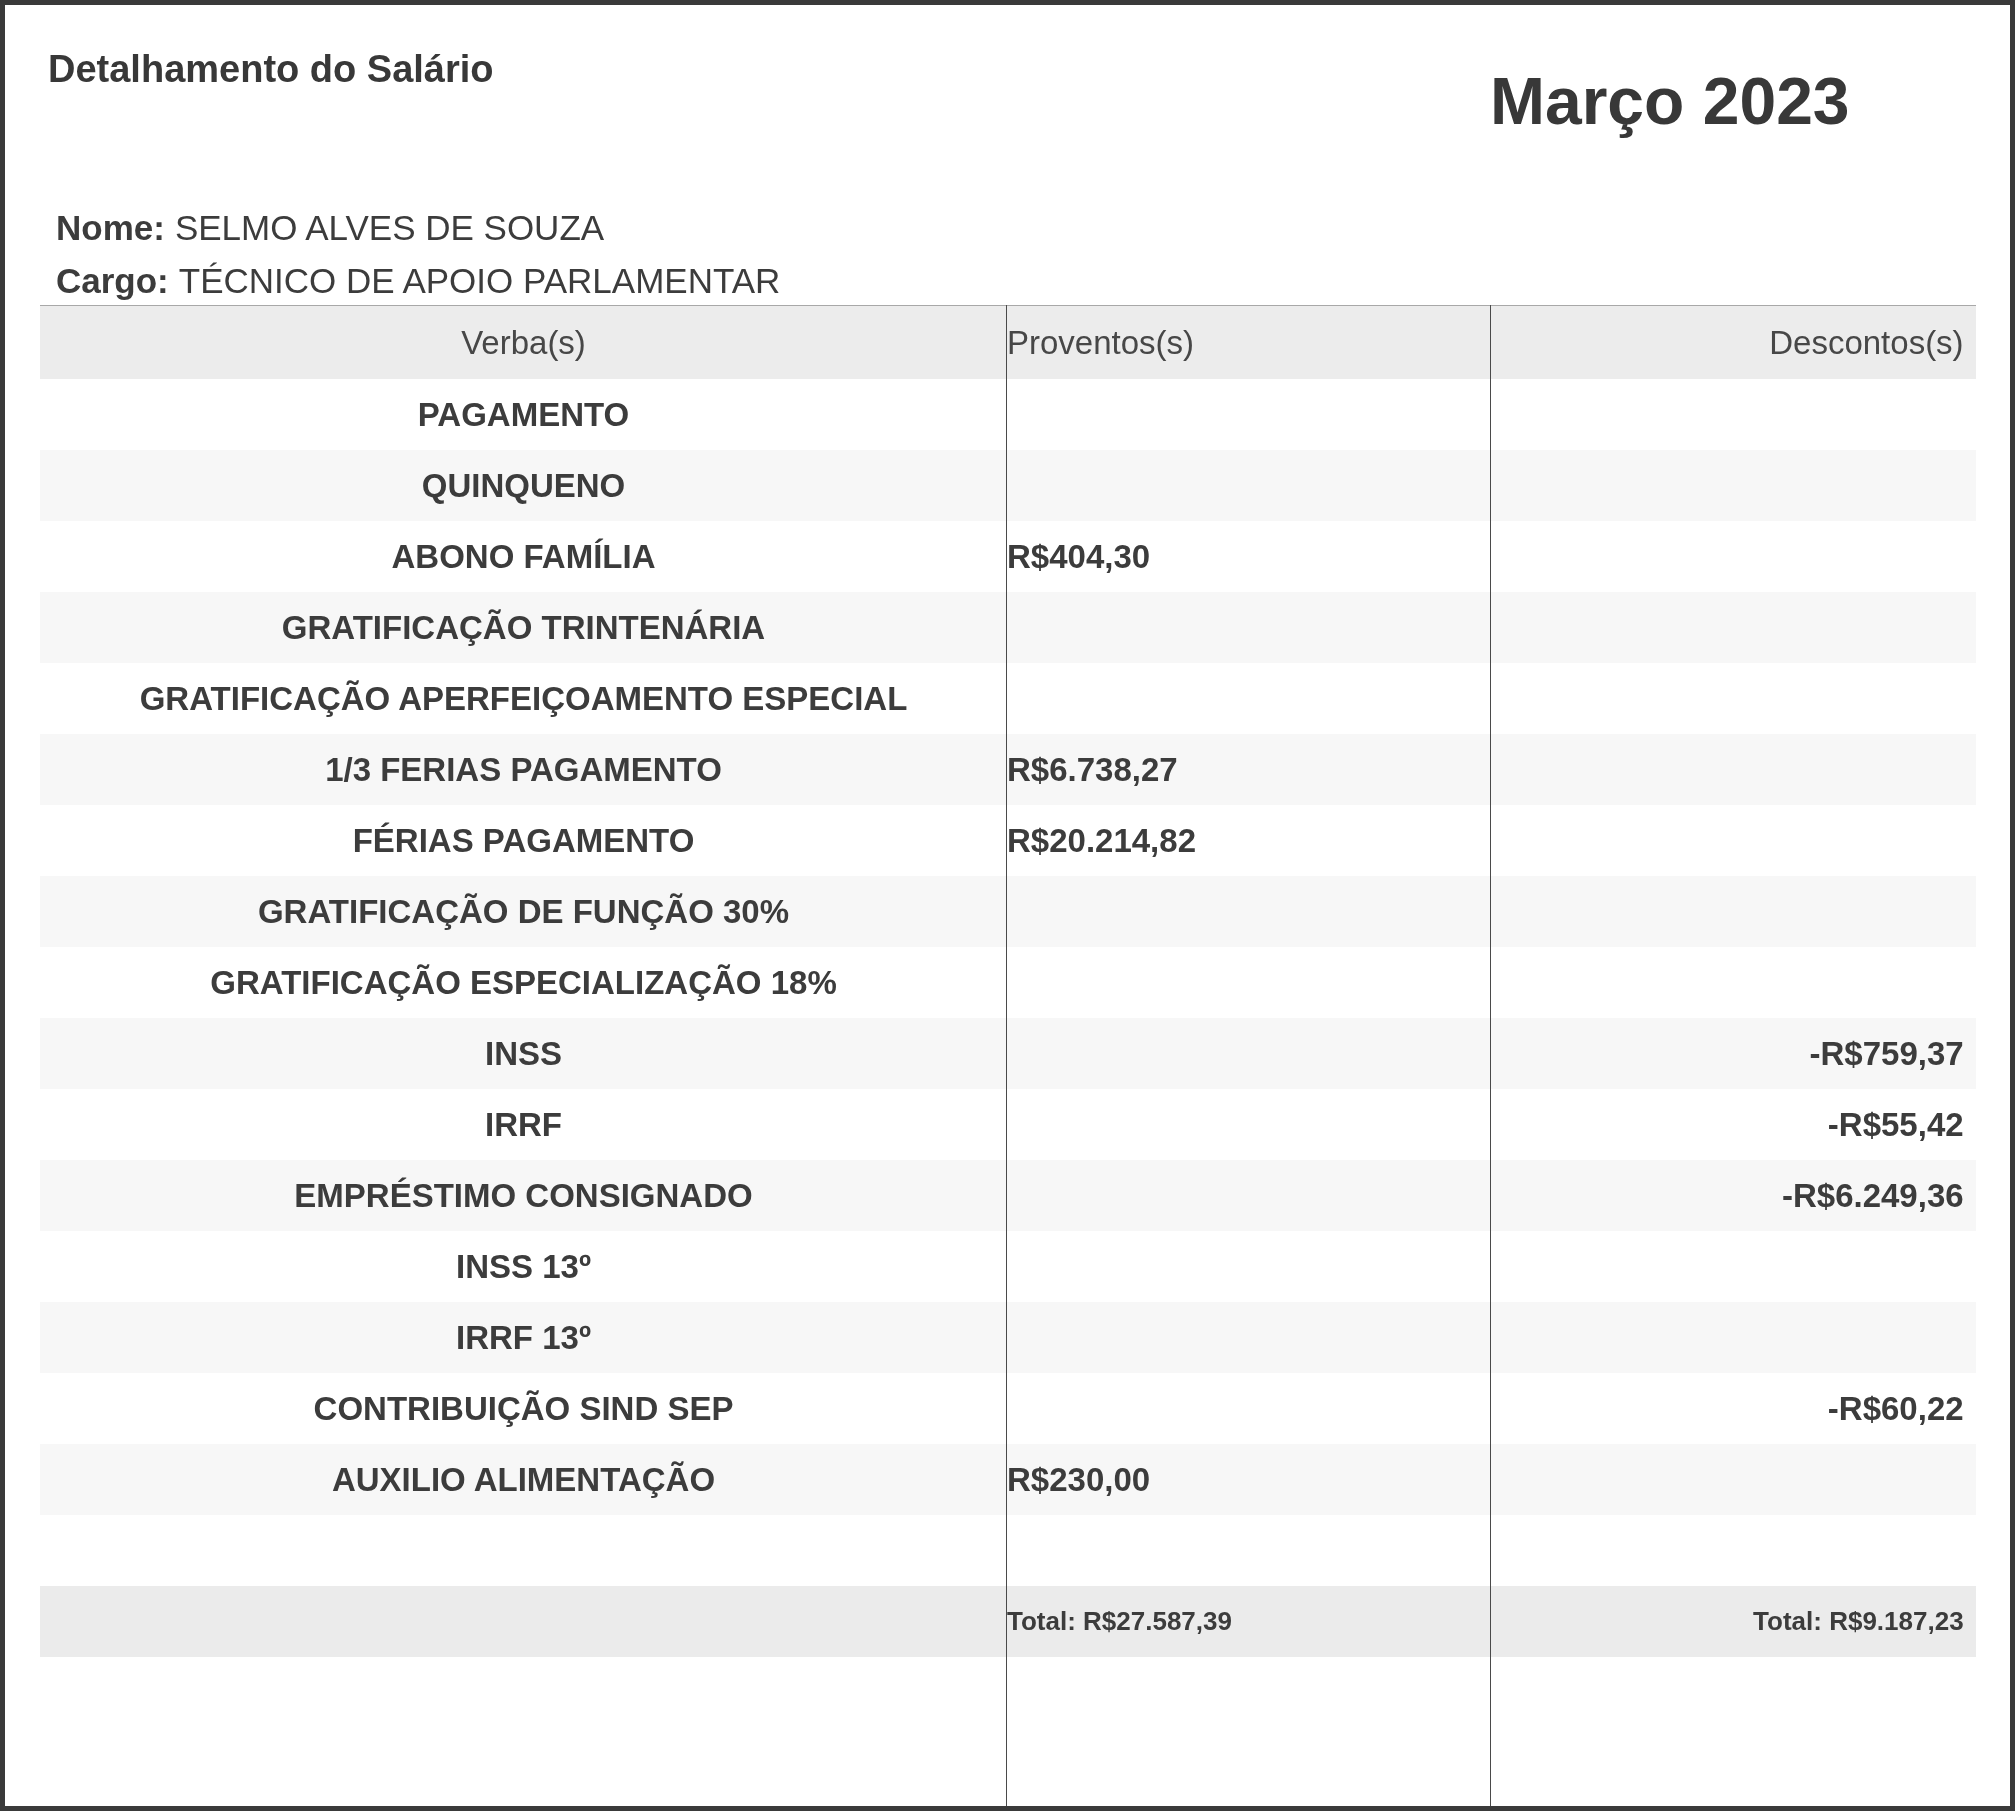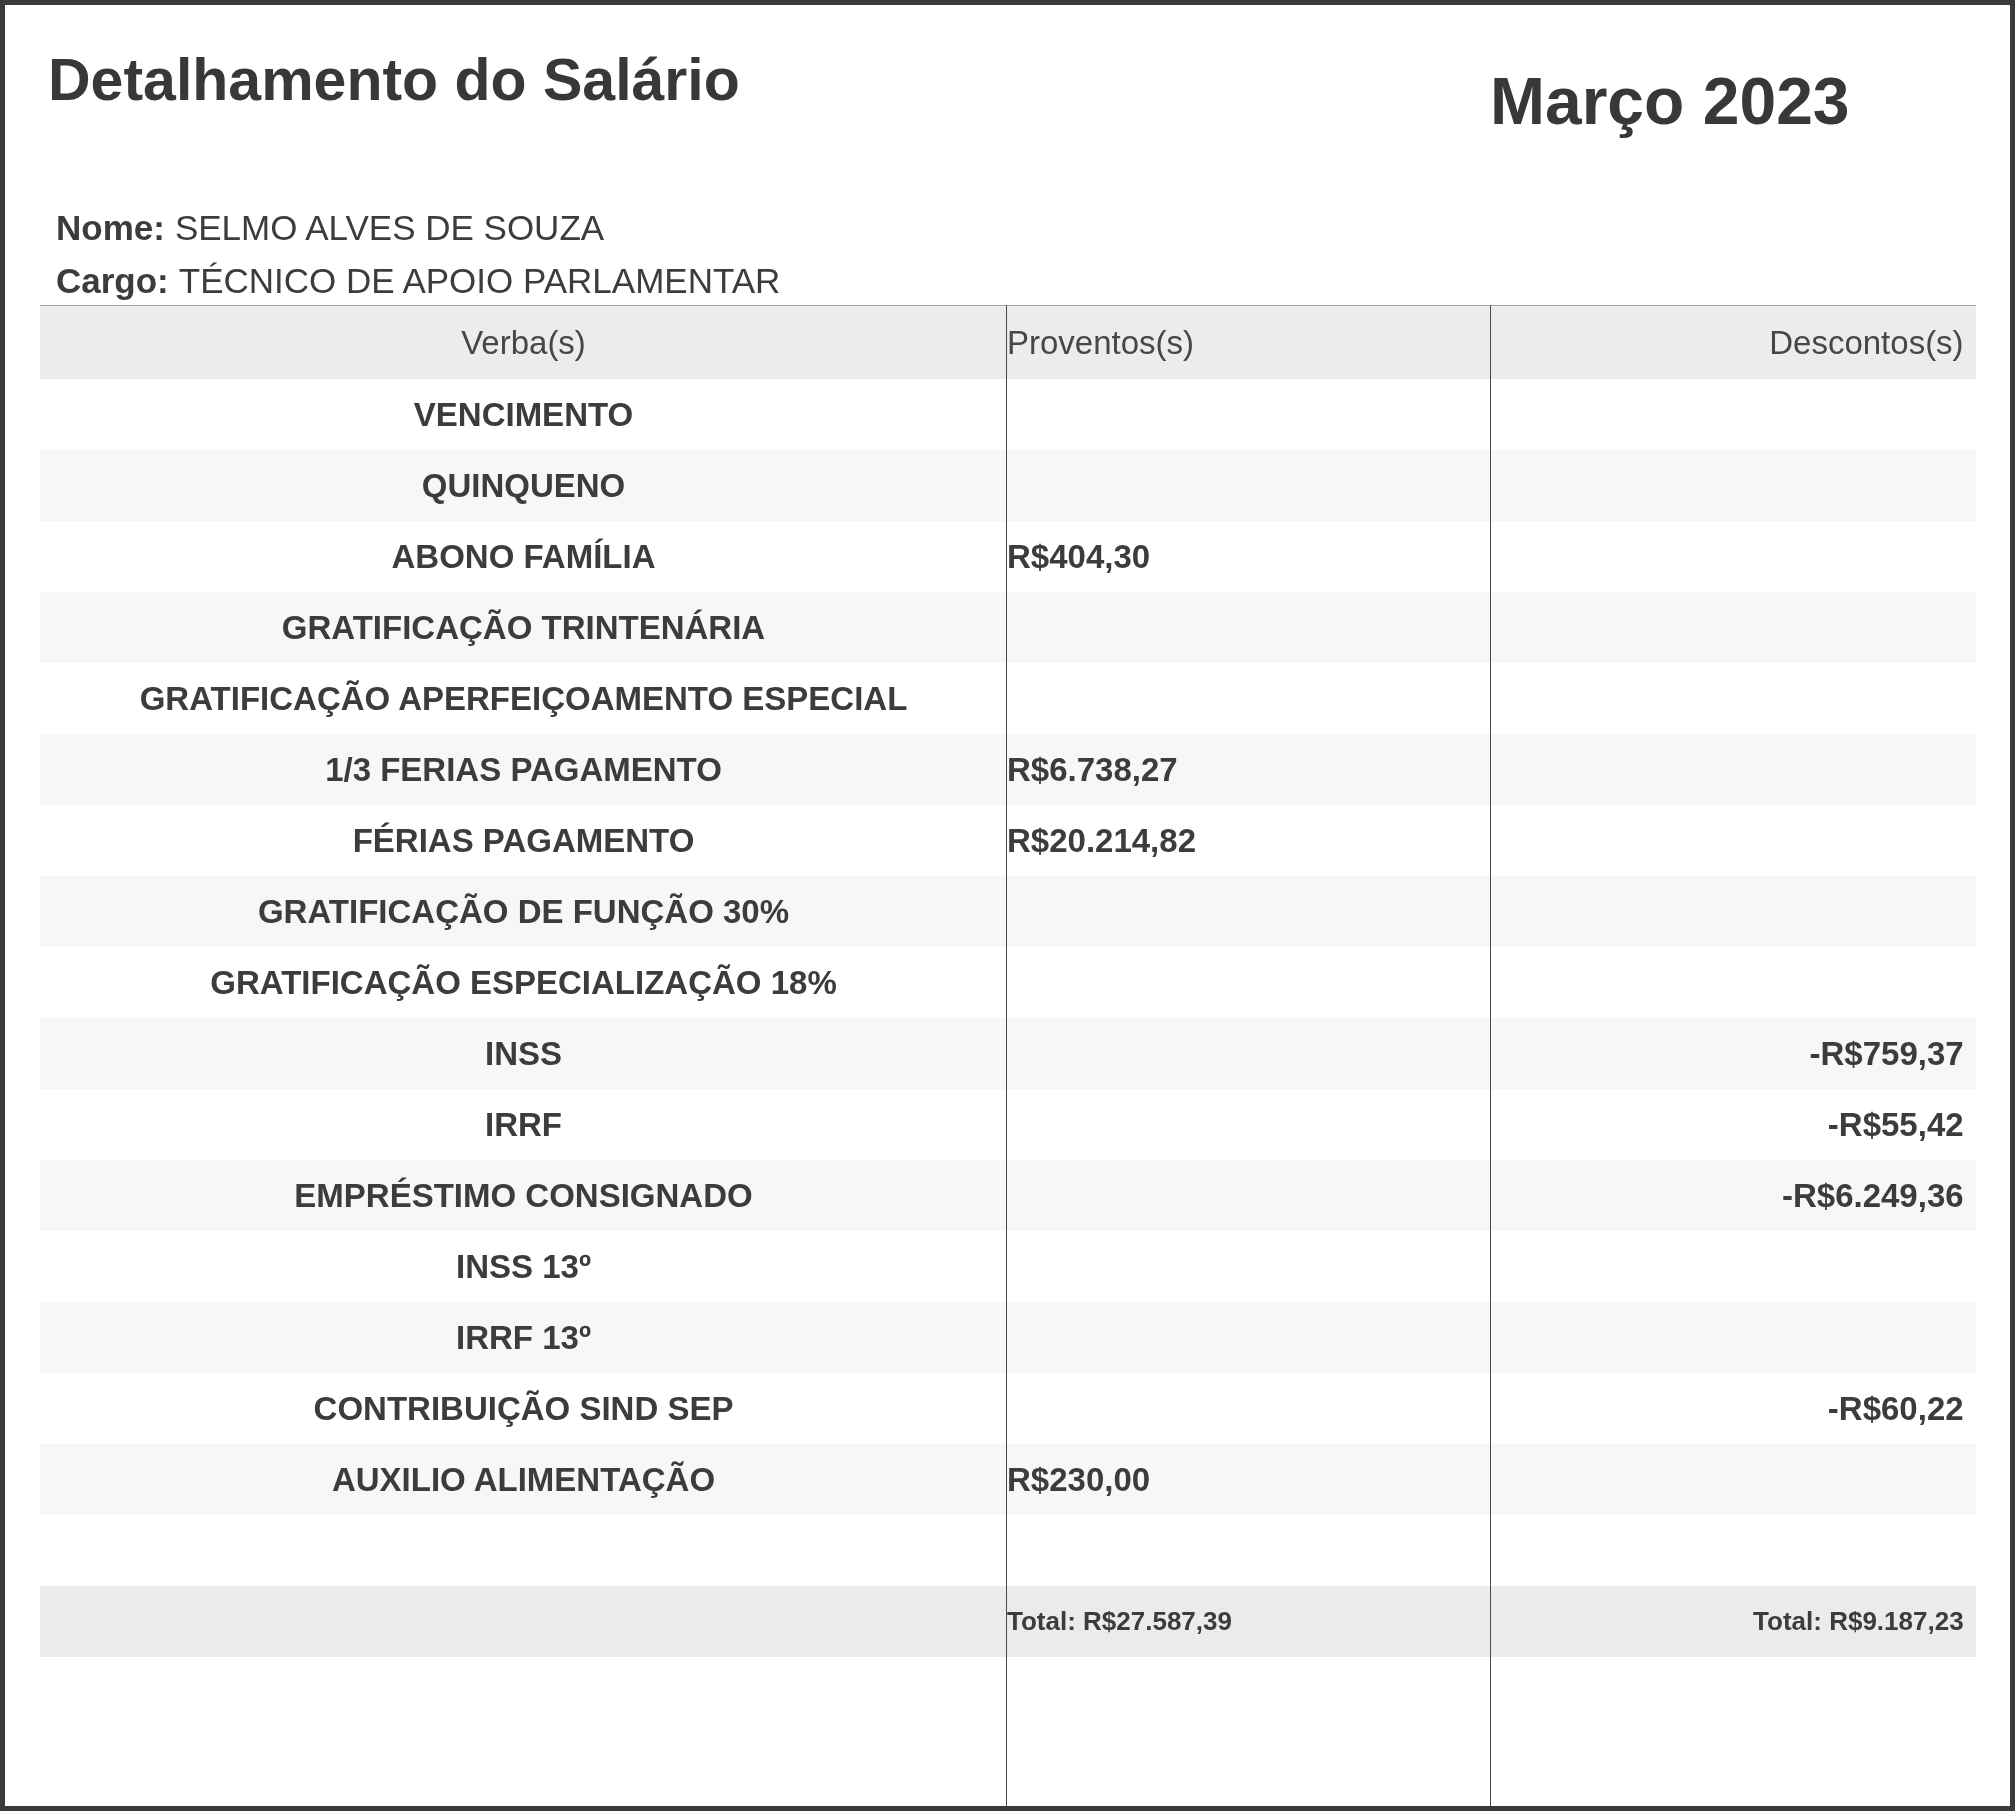--- a/index.html
+++ b/index.html
@@ -21,21 +21,21 @@
   }
   .sheet{
     position:relative;
     width:2015px;height:1811px;
     box-sizing:border-box;
     border:5px solid var(--page-border);
     background:#fff;
   }
   .page-title{
     position:absolute;left:43px;top:45px;
-    font-size:59px;font-weight:bold;line-height:1.05;
+    font-size:38px;font-weight:bold;line-height:1.05;
     color:#383838;white-space:nowrap;
   }
   .period{
     position:absolute;left:1485px;top:62px;
     font-size:66px;font-weight:bold;line-height:1.05;
     color:#383838;white-space:nowrap;
   }
   .meta{
     position:absolute;left:51px;top:196px;
     font-size:35px;line-height:53px;white-space:nowrap;
@@ -100,21 +100,21 @@
   <div class="table">
 
     <div class="thead">
       <div class="cell c-verba">Verba(s)</div>
       <div class="cell c-prov">Proventos(s)</div>
       <div class="cell c-desc">Descontos(s)</div>
     </div>
 
     <div class="tbody" id="tbody">
         <div class="row">
-          <div class="cell c-verba">VENCIMENTO</div>
+          <div class="cell c-verba">PAGAMENTO</div>
           <div class="cell c-prov"></div>
           <div class="cell c-desc"></div>
         </div>
         <div class="row">
           <div class="cell c-verba">QUINQUENO</div>
           <div class="cell c-prov"></div>
           <div class="cell c-desc"></div>
         </div>
         <div class="row">
           <div class="cell c-verba">ABONO FAMÍLIA</div>

